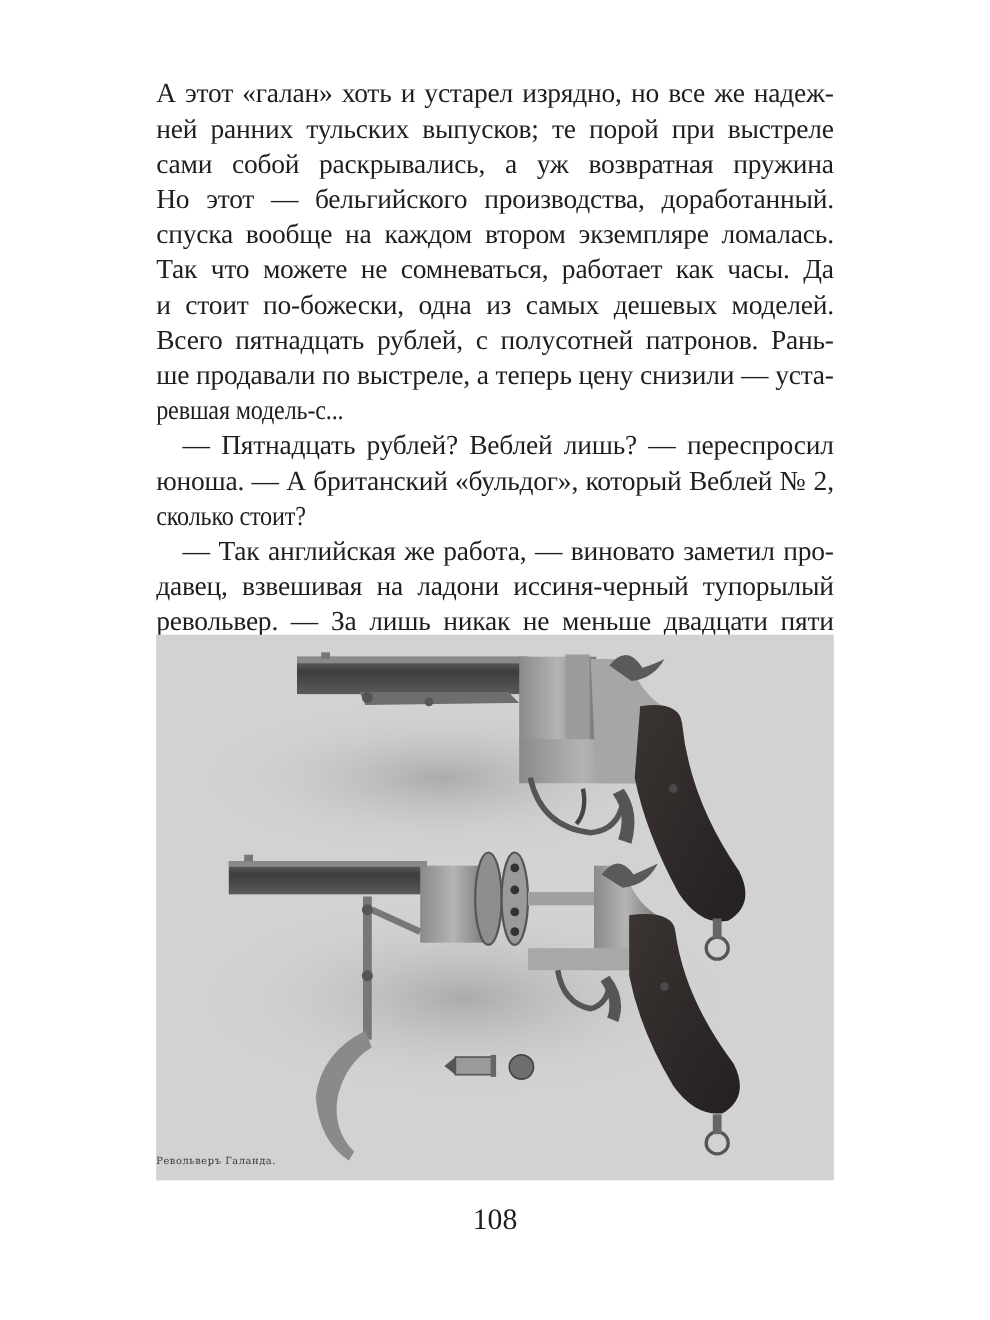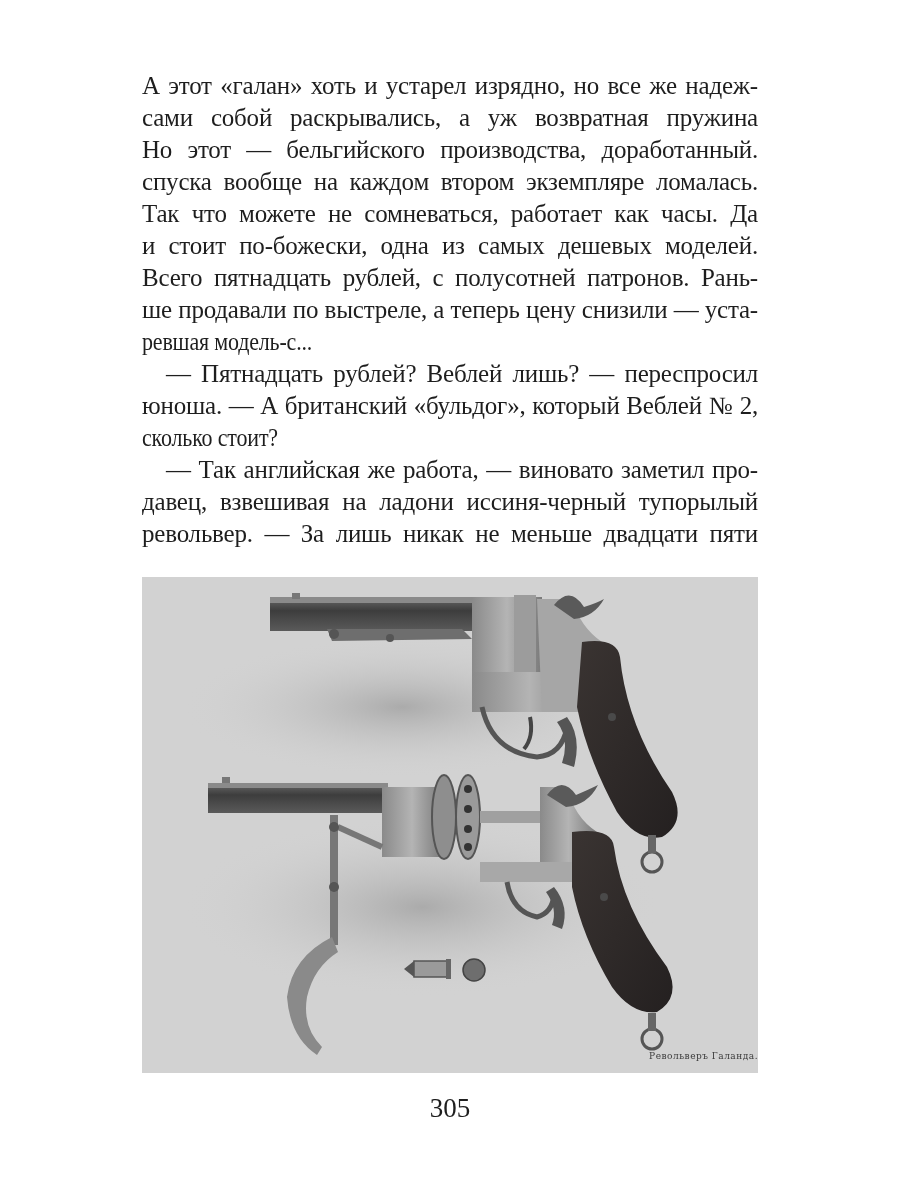--- a/index.html
+++ b/index.html
@@ -35,21 +35,21 @@
       left: 142px; top: 577px;
       width: 616px; height: 496px;
       background: #d2d2d2;
       overflow: hidden;
     }
     .figure svg { position: absolute; left: 0; top: 0; }
     .caption {
       position: absolute;
       left: 0; width: 616px;
       top: 474px;
-      text-align: right;
+      text-align: left;
       font-size: 9px;
       font-family: "DejaVu Serif", serif;
       color: #3a3a3a;
       letter-spacing: 0.5px;
     }
     .page-number {
       position: absolute;
       left: 0; width: 900px;
       top: 1093px;
       text-align: center;
@@ -58,20 +58,21 @@
     }
   </style>
 </head>
 <body>
 
 <div class="page">
 
   <div class="text-block">
 
     <span class="line">А этот «галан» хоть и устарел изрядно, но все же надеж-</span>
+    <span class="line">ней ранних тульских выпусков; те порой при выстреле</span>
     <span class="line">сами собой раскрывались, а уж возвратная пружина</span>
     <span class="line">Но этот — бельгийского производства, доработанный.</span>
     <span class="line">спуска вообще на каждом втором экземпляре ломалась.</span>
     <span class="line">Так что можете не сомневаться, работает как часы. Да</span>
     <span class="line">и стоит по-божески, одна из самых дешевых моделей.</span>
     <span class="line">Всего пятнадцать рублей, с полусотней патронов. Рань-</span>
     <span class="line">ше продавали по выстреле, а теперь цену снизили — уста-</span>
     <span class="line short" style="transform: scaleX(0.88);">ревшая модель-с...</span>
 
     <span class="line indent">— Пятнадцать рублей? Веблей лишь? — переспросил</span>
@@ -180,14 +181,14 @@
         <path d="M262 392 L272 384 L272 400 Z" fill="#555"></path>
         <rect x="272" y="384" width="36" height="16" fill="#9a9a9a" stroke="#555" stroke-width="1.5"></rect>
         <rect x="304" y="382" width="5" height="20" fill="#666"></rect>
       </g>
       <circle cx="332" cy="393" r="11" fill="#6e6e6e" stroke="#444" stroke-width="1.5"></circle>
     </svg>
 
     <div class="caption">Револьверъ Галанда.</div>
   </div>
 
-  <div class="page-number">305</div>
+  <div class="page-number">108</div>
 </div>
 
 </body></html>

